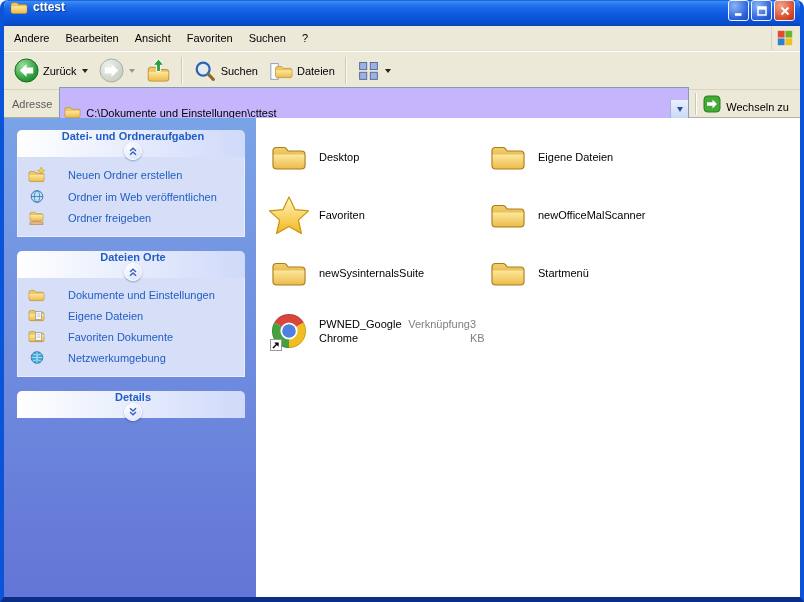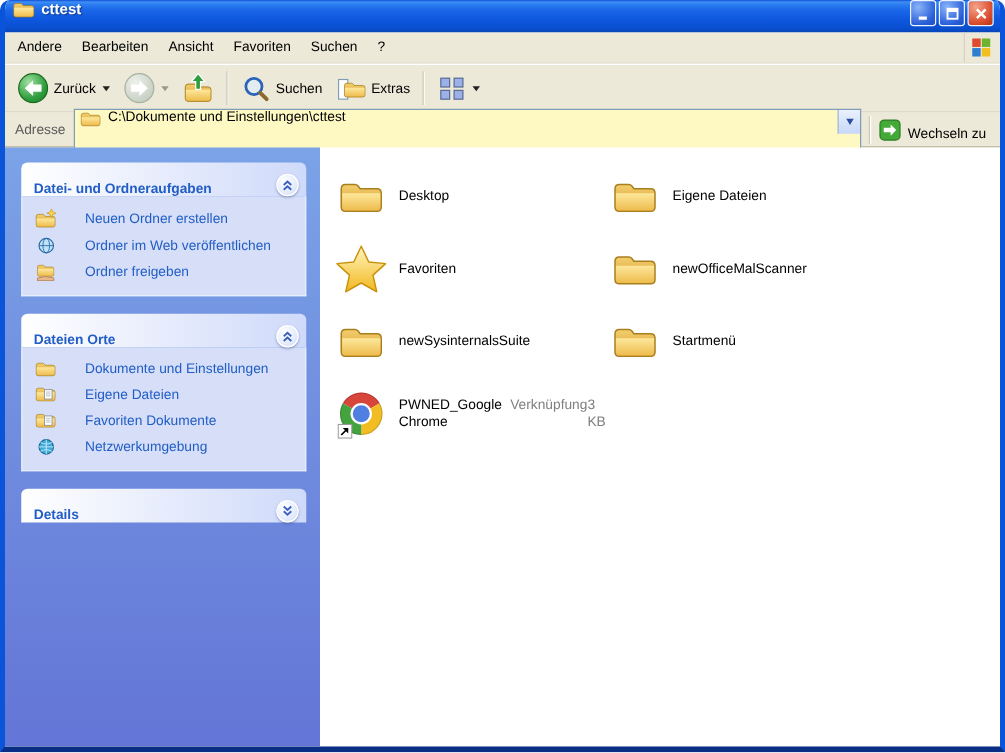--- a/index.html
+++ b/index.html
@@ -27,33 +27,33 @@
   .toolbar{flex:0 0 37px;height:37px;background:#ece9d8;display:flex;align-items:center;padding:0 5px;gap:1px;
     border-top:1px solid #fff;border-bottom:1px solid #d8d4c4;}
   .tbtn{display:flex;align-items:center;gap:4px;padding:3px 5px;border-radius:3px;color:#000;}
   .sep{width:1px;height:27px;background:#cdc9b8;border-right:1px solid #fafaf2;margin:0 4px;}
   .caret{width:0;height:0;border-left:3px solid transparent;border-right:3px solid transparent;border-top:4px solid #222;margin-left:1px;}
   .caret.dis{border-top-color:#9a9a8c;}
   
   .addressbar{flex:0 0 27px;height:27px;background:#ece9d8;display:flex;align-items:center;
     padding:0 3px 0 8px;border-bottom:1px solid #b5b098;gap:7px;}
   .addr-label{color:#5a5a5a;}
-  .combo{flex:1;height:33px;background:#fef9c3;border:1px solid #7f9db9;display:flex;align-items:flex-start;padding-left:4px;box-sizing:border-box;}
+  .combo{flex:1;height:33px;background:#c4b5fd;border:1px solid #7f9db9;display:flex;align-items:flex-end;padding-left:4px;box-sizing:border-box;}
   .combo-text{flex:1;padding-left:5px;color:#000;white-space:nowrap;overflow:hidden;}
   .combo-btn{width:17px;height:19px;background:linear-gradient(180deg,#eaf1fd,#c8d7f8);border-left:1px solid #9db4dd;
     display:flex;align-items:center;justify-content:center;}
   .tri{width:0;height:0;border-left:3.5px solid transparent;border-right:3.5px solid transparent;border-top:5px solid #2c4ea0;}
   .go{display:flex;align-items:flex-end;gap:5px;padding:2px 8px 2px 6px;border-left:1px solid #fff;box-shadow:-1px 0 0 #cdc9b8;color:#000;}
   
   .bodyarea{flex:1;display:flex;min-height:0;}
   .sidebar{flex:0 0 252px;width:252px;box-sizing:border-box;overflow:hidden;
     background:linear-gradient(180deg,#7ba3e7 0%,#6e8ade 55%,#6375d6 100%);padding:12px 11px 0 13px;}
   .panel{margin-bottom:14px;}
-  .panel-header{height:27px;display:flex;align-items:flex-end;justify-content:space-between;
-    padding:0 6px 0 10px;background:linear-gradient(90deg,#ffffff 0%,#cfdafa 100%);border-radius:5px 5px 0 0;cursor:pointer;}
+  .panel-header{height:27px;display:flex;align-items:center;justify-content:space-between;
+    padding:0 6px 0 10px;background:linear-gradient(90deg,#ffffff 0%,#cfdafa 100%);border-radius:5px 5px 0 0;cursor:pointer;flex-direction:column;}
   .panel-title{color:#215dc6;font-weight:bold;}
   .chevbtn{width:18px;height:18px;border-radius:50%;flex:0 0 18px;
     background:radial-gradient(circle at 35% 30%,#ffffff,#e2eafc 65%,#c8d6f6);
     border:1px solid #fff;box-sizing:border-box;box-shadow:0 1px 2px rgba(30,50,110,.4);
     display:flex;align-items:center;justify-content:center;}
   .panel-body{background:#d6dff7;border:1px solid #e6edfd;border-top:none;padding:7px 6px 8px 10px;}
   .p-item{display:flex;align-items:center;gap:23px;color:#215dc6;padding:3px 0;cursor:pointer;}
   .p-item .pi{width:17px;flex:0 0 17px;display:flex;justify-content:center;}
   .content{flex:1;background:#fff;padding:10px 0 0 12px;overflow:hidden;}
   .grid{display:grid;grid-template-columns:219px 219px;grid-auto-rows:58px;}
@@ -264,21 +264,21 @@
     <div class="tbtn">
       <svg width="24" height="24">
           <use href="#i-search"></use>
         </svg>
       <span>Suchen</span>
     </div>
     <div class="tbtn">
       <svg width="24" height="24">
           <use href="#i-folders"></use>
         </svg>
-      <span>Extras</span>
+      <span>Dateien</span>
     </div>
     <div class="sep"></div>
     <div class="tbtn">
       <svg width="23" height="23">
           <use href="#i-views"></use>
         </svg>
       <span class="caret"></span>
     </div>
   </div>
 

